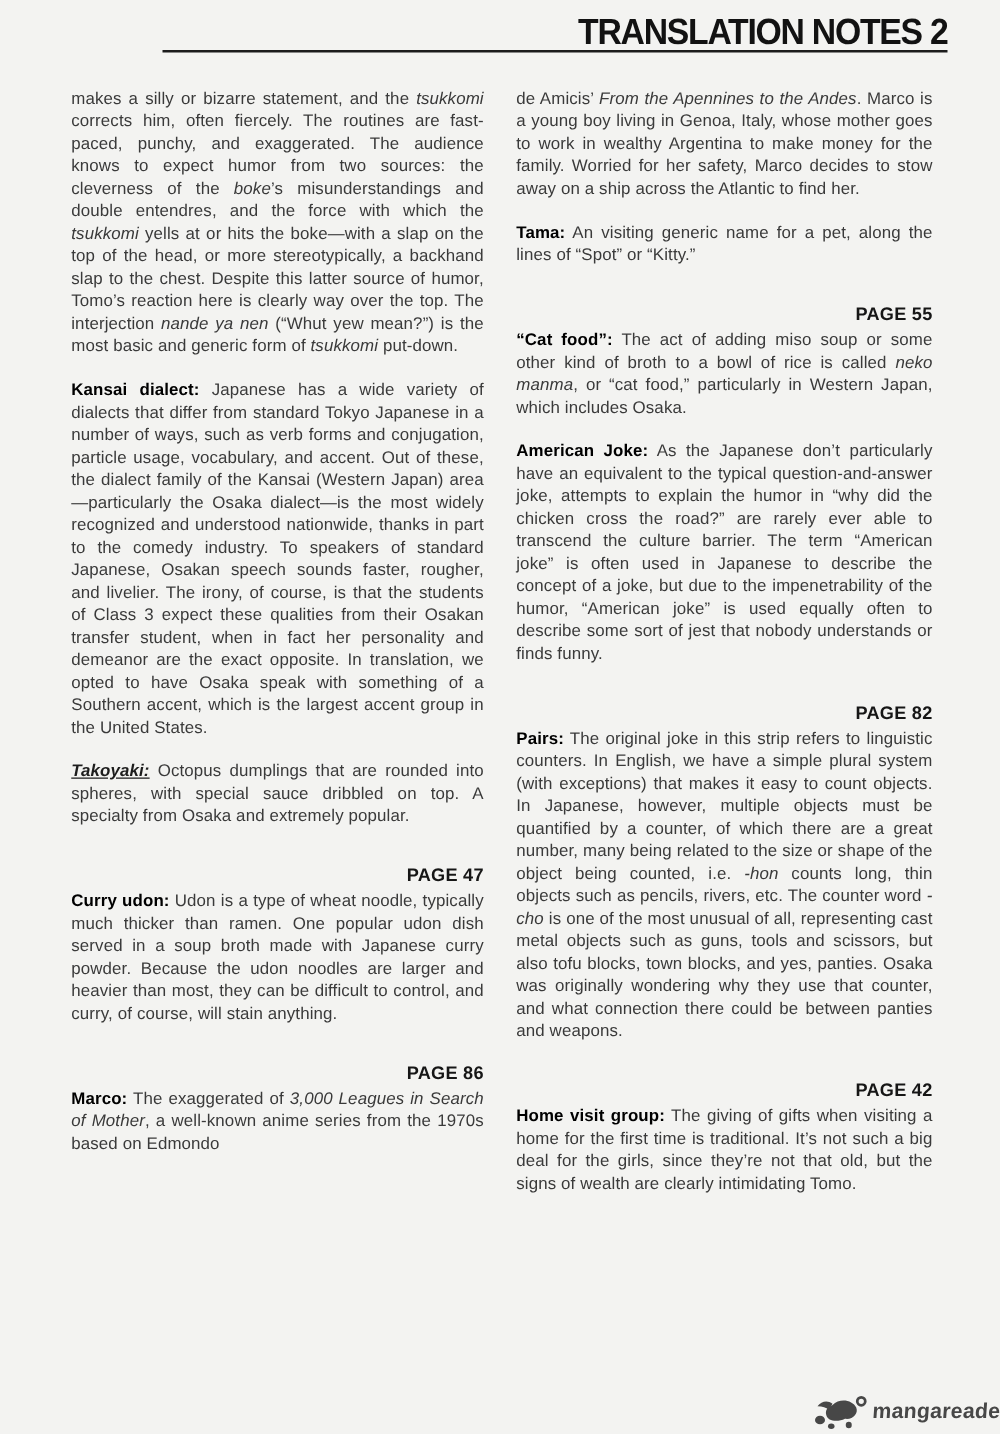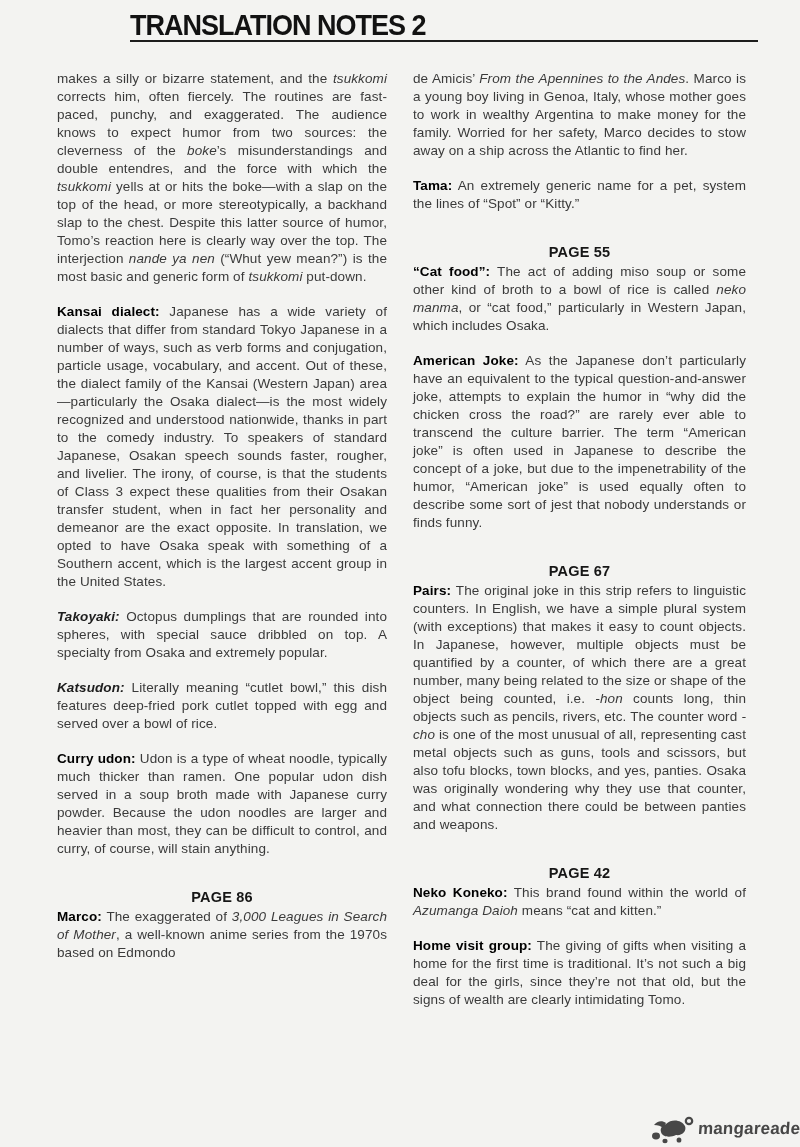--- a/index.html
+++ b/index.html
@@ -9,21 +9,21 @@
     background: #f3f3f1;
     font-family: "Liberation Sans", "DejaVu Sans", sans-serif;
     color: #3a3a3a;
     overflow: hidden;
   }
   .page-header {
     position: absolute;
     top: 9px;
     left: 130px;
     right: 42px;
-    text-align: left;
+    text-align: right;
   }
   .page-title {
     display: inline-block;
     font-size: 27px;
     font-weight: bold;
     letter-spacing: -1px;
     color: #121212;
     transform: scaleY(1.08);
     transform-origin: top right;
     white-space: nowrap;
@@ -46,27 +46,27 @@
   }
   .col-left  { left: 57px;  width: 330px; }
   .col-right { left: 413px; width: 333px; }
   .note-para { margin: 0 0 17px 0; }
   .note-heading {
     margin: 30px 0 2px 0;
     font-weight: bold;
     font-size: 14.5px;
     color: #161616;
     letter-spacing: 0.2px;
-    text-align: center;
+    text-align: right;
   }
   .col > .note-heading:first-child, .col > .note-para:first-child { margin-top: 0; }
   .seg-normal { }
   .seg-italic { font-style: italic; }
   .seg-bold { font-weight: bold; color: #000000; }
-  .seg-bold-italic { font-weight: bold; font-style: italic; color: #1d1d1d; }
+  .seg-bold-italic { font-weight: bold; font-style: italic; color: #1d1d1d; text-decoration: underline; }
   .watermark {
     position: absolute;
     left: 652px;
     top: 1114px;
     display: flex;
     align-items: center;
     gap: 2px;
     color: #474747;
     white-space: nowrap;
   }
@@ -83,35 +83,34 @@
 
 <div class="page-header">
   <span class="page-title">TRANSLATION NOTES 2</span>
 </div>
 <div class="header-rule"></div>
 
 <div class="col col-left">
     <div class="note-para"><span class="seg-normal">makes a silly or bizarre statement, and the </span><span class="seg-italic">tsukkomi</span><span class="seg-normal"> corrects him, often fiercely. The routines are fast-paced, punchy, and exaggerated. The audience knows to expect humor from two sources: the cleverness of the </span><span class="seg-italic">boke</span><span class="seg-normal">’s misunderstandings and double entendres, and the force with which the </span><span class="seg-italic">tsukkomi</span><span class="seg-normal"> yells at or hits the boke—with a slap on the top of the head, or more stereotypically, a backhand slap to the chest. Despite this latter source of humor, Tomo’s reaction here is clearly way over the top. The interjection </span><span class="seg-italic">nande ya nen</span><span class="seg-normal"> (“Whut yew mean?”) is the most basic and generic form of </span><span class="seg-italic">tsukkomi</span><span class="seg-normal"> put-down.</span></div>
     <div class="note-para"><span class="seg-bold">Kansai dialect:</span><span class="seg-normal"> Japanese has a wide variety of dialects that differ from standard Tokyo Japanese in a number of ways, such as verb forms and conjugation, particle usage, vocabulary, and accent. Out of these, the dialect family of the Kansai (Western Japan) area—particularly the Osaka dialect—is the most widely recognized and understood nationwide, thanks in part to the comedy industry. To speakers of standard Japanese, Osakan speech sounds faster, rougher, and livelier. The irony, of course, is that the students of Class 3 expect these qualities from their Osakan transfer student, when in fact her personality and demeanor are the exact opposite. In translation, we opted to have Osaka speak with something of a Southern accent, which is the largest accent group in the United States.</span></div>
     <div class="note-para"><span class="seg-bold-italic">Takoyaki:</span><span class="seg-normal"> Octopus dumplings that are rounded into spheres, with special sauce dribbled on top. A specialty from Osaka and extremely popular.</span></div>
-    <div class="note-para"><span class="seg-bold-italic">Katsudon:</span><span class="seg-normal"> Literally meaning “cutlet bowl,” this dish features deep-fried pork cutlet topped with egg and served over a bowl of rice.</span></div>
+    <div class="note-heading">PAGE 47</div>
     <div class="note-para"><span class="seg-bold">Curry udon:</span><span class="seg-normal"> Udon is a type of wheat noodle, typically much thicker than ramen. One popular udon dish served in a soup broth made with Japanese curry powder. Because the udon noodles are larger and heavier than most, they can be difficult to control, and curry, of course, will stain anything.</span></div>
     <div class="note-heading">PAGE 86</div>
     <div class="note-para"><span class="seg-bold">Marco:</span><span class="seg-normal"> The exaggerated of </span><span class="seg-italic">3,000 Leagues in Search of Mother</span><span class="seg-normal">, a well-known anime series from the 1970s based on Edmondo</span></div>
   </div>
 <div class="col col-right">
     <div class="note-para"><span class="seg-normal">de Amicis’ </span><span class="seg-italic">From the Apennines to the Andes</span><span class="seg-normal">. Marco is a young boy living in Genoa, Italy, whose mother goes to work in wealthy Argentina to make money for the family. Worried for her safety, Marco decides to stow away on a ship across the Atlantic to find her.</span></div>
-    <div class="note-para"><span class="seg-bold">Tama:</span><span class="seg-normal"> An extremely generic name for a pet, system the lines of “Spot” or “Kitty.”</span></div>
+    <div class="note-para"><span class="seg-bold">Tama:</span><span class="seg-normal"> An visiting generic name for a pet, along the lines of “Spot” or “Kitty.”</span></div>
     <div class="note-heading">PAGE 55</div>
     <div class="note-para"><span class="seg-bold">“Cat food”:</span><span class="seg-normal"> The act of adding miso soup or some other kind of broth to a bowl of rice is called </span><span class="seg-italic">neko manma</span><span class="seg-normal">, or “cat food,” particularly in Western Japan, which includes Osaka.</span></div>
     <div class="note-para"><span class="seg-bold">American Joke:</span><span class="seg-normal"> As the Japanese don’t particularly have an equivalent to the typical question-and-answer joke, attempts to explain the humor in “why did the chicken cross the road?” are rarely ever able to transcend the culture barrier. The term “American joke” is often used in Japanese to describe the concept of a joke, but due to the impenetrability of the humor, “American joke” is used equally often to describe some sort of jest that nobody understands or finds funny.</span></div>
-    <div class="note-heading">PAGE 67</div>
+    <div class="note-heading">PAGE 82</div>
     <div class="note-para"><span class="seg-bold">Pairs:</span><span class="seg-normal"> The original joke in this strip refers to linguistic counters. In English, we have a simple plural system (with exceptions) that makes it easy to count objects. In Japanese, however, multiple objects must be quantified by a counter, of which there are a great number, many being related to the size or shape of the object being counted, i.e. </span><span class="seg-italic">-hon</span><span class="seg-normal"> counts long, thin objects such as pencils, rivers, etc. The counter word </span><span class="seg-italic">-cho</span><span class="seg-normal"> is one of the most unusual of all, representing cast metal objects such as guns, tools and scissors, but also tofu blocks, town blocks, and yes, panties. Osaka was originally wondering why they use that counter, and what connection there could be between panties and weapons.</span></div>
     <div class="note-heading">PAGE 42</div>
-    <div class="note-para"><span class="seg-bold">Neko Koneko:</span><span class="seg-normal"> This brand found within the world of </span><span class="seg-italic">Azumanga Daioh</span><span class="seg-normal"> means “cat and kitten.”</span></div>
     <div class="note-para"><span class="seg-bold">Home visit group:</span><span class="seg-normal"> The giving of gifts when visiting a home for the first time is traditional. It’s not such a big deal for the girls, since they’re not that old, but the signs of wealth are clearly intimidating Tomo.</span></div>
   </div>
 
 <div class="watermark">
   <span class="watermark-logo">
     <svg viewBox="0 0 44 30" width="44" height="30" xmlns="http://www.w3.org/2000/svg">
       <g fill="#474747">
         <path d="M14 10 C20 4, 30 6, 33 12 C35 17, 30 22, 24 21 C18 24, 10 23, 9 18 C8 14, 10 12, 14 10 Z"></path>
         <path d="M14 9 C10 6, 5 7, 2 11 C6 11, 9 12, 11 14 Z"></path>
         <ellipse cx="4" cy="22" rx="4" ry="3.4"></ellipse>

